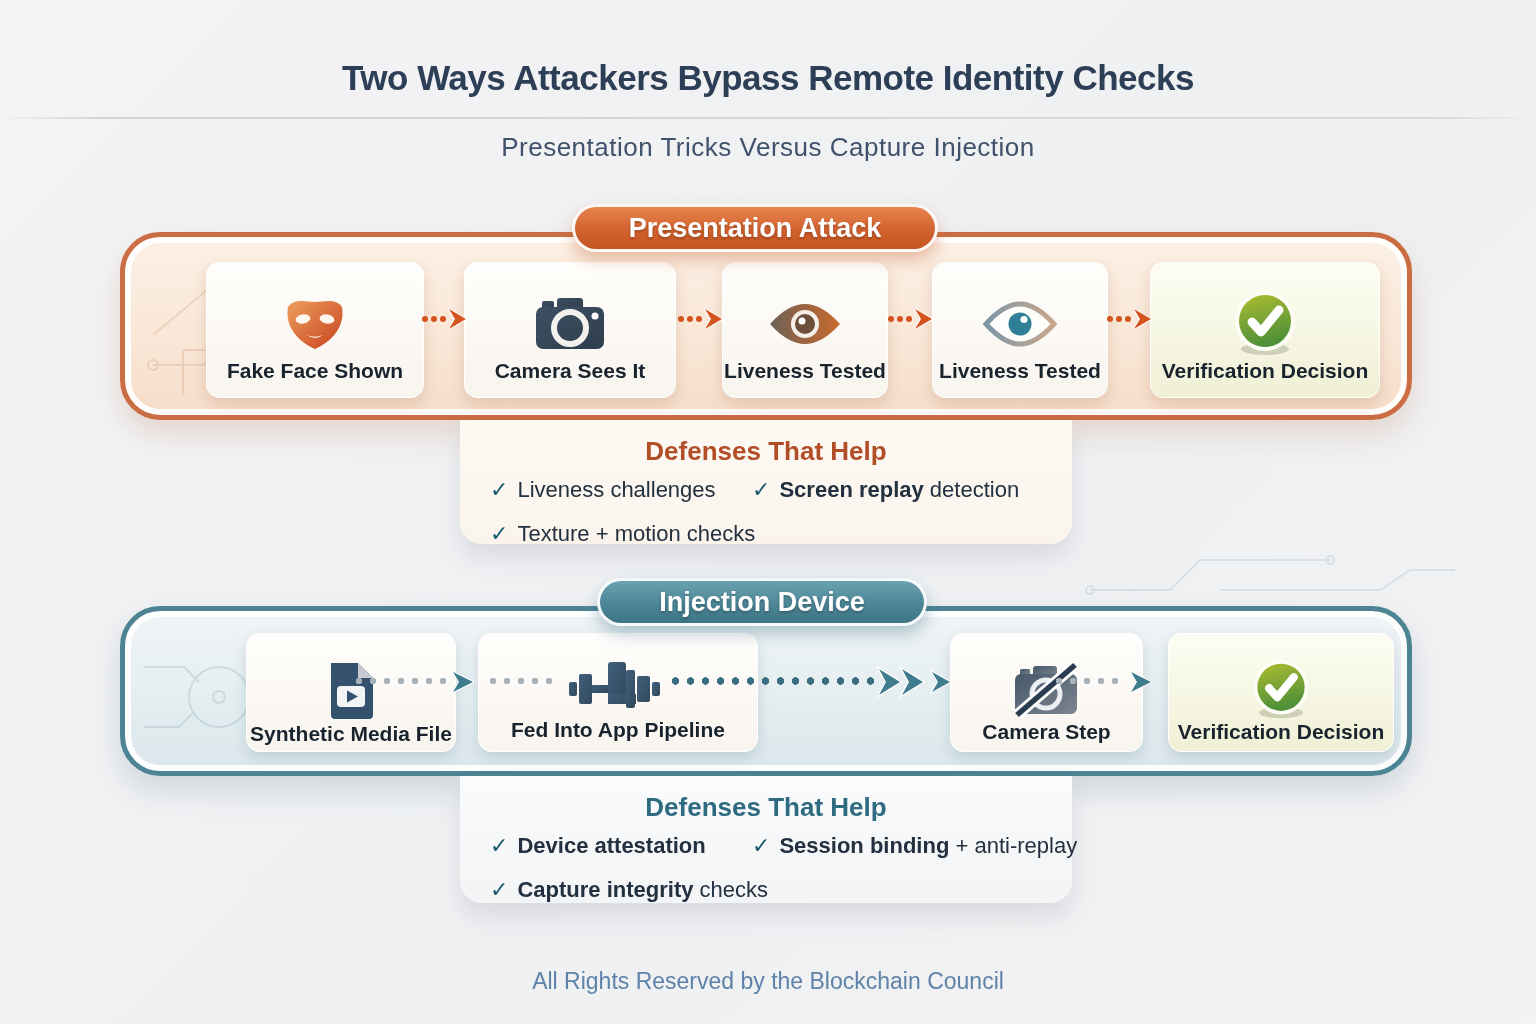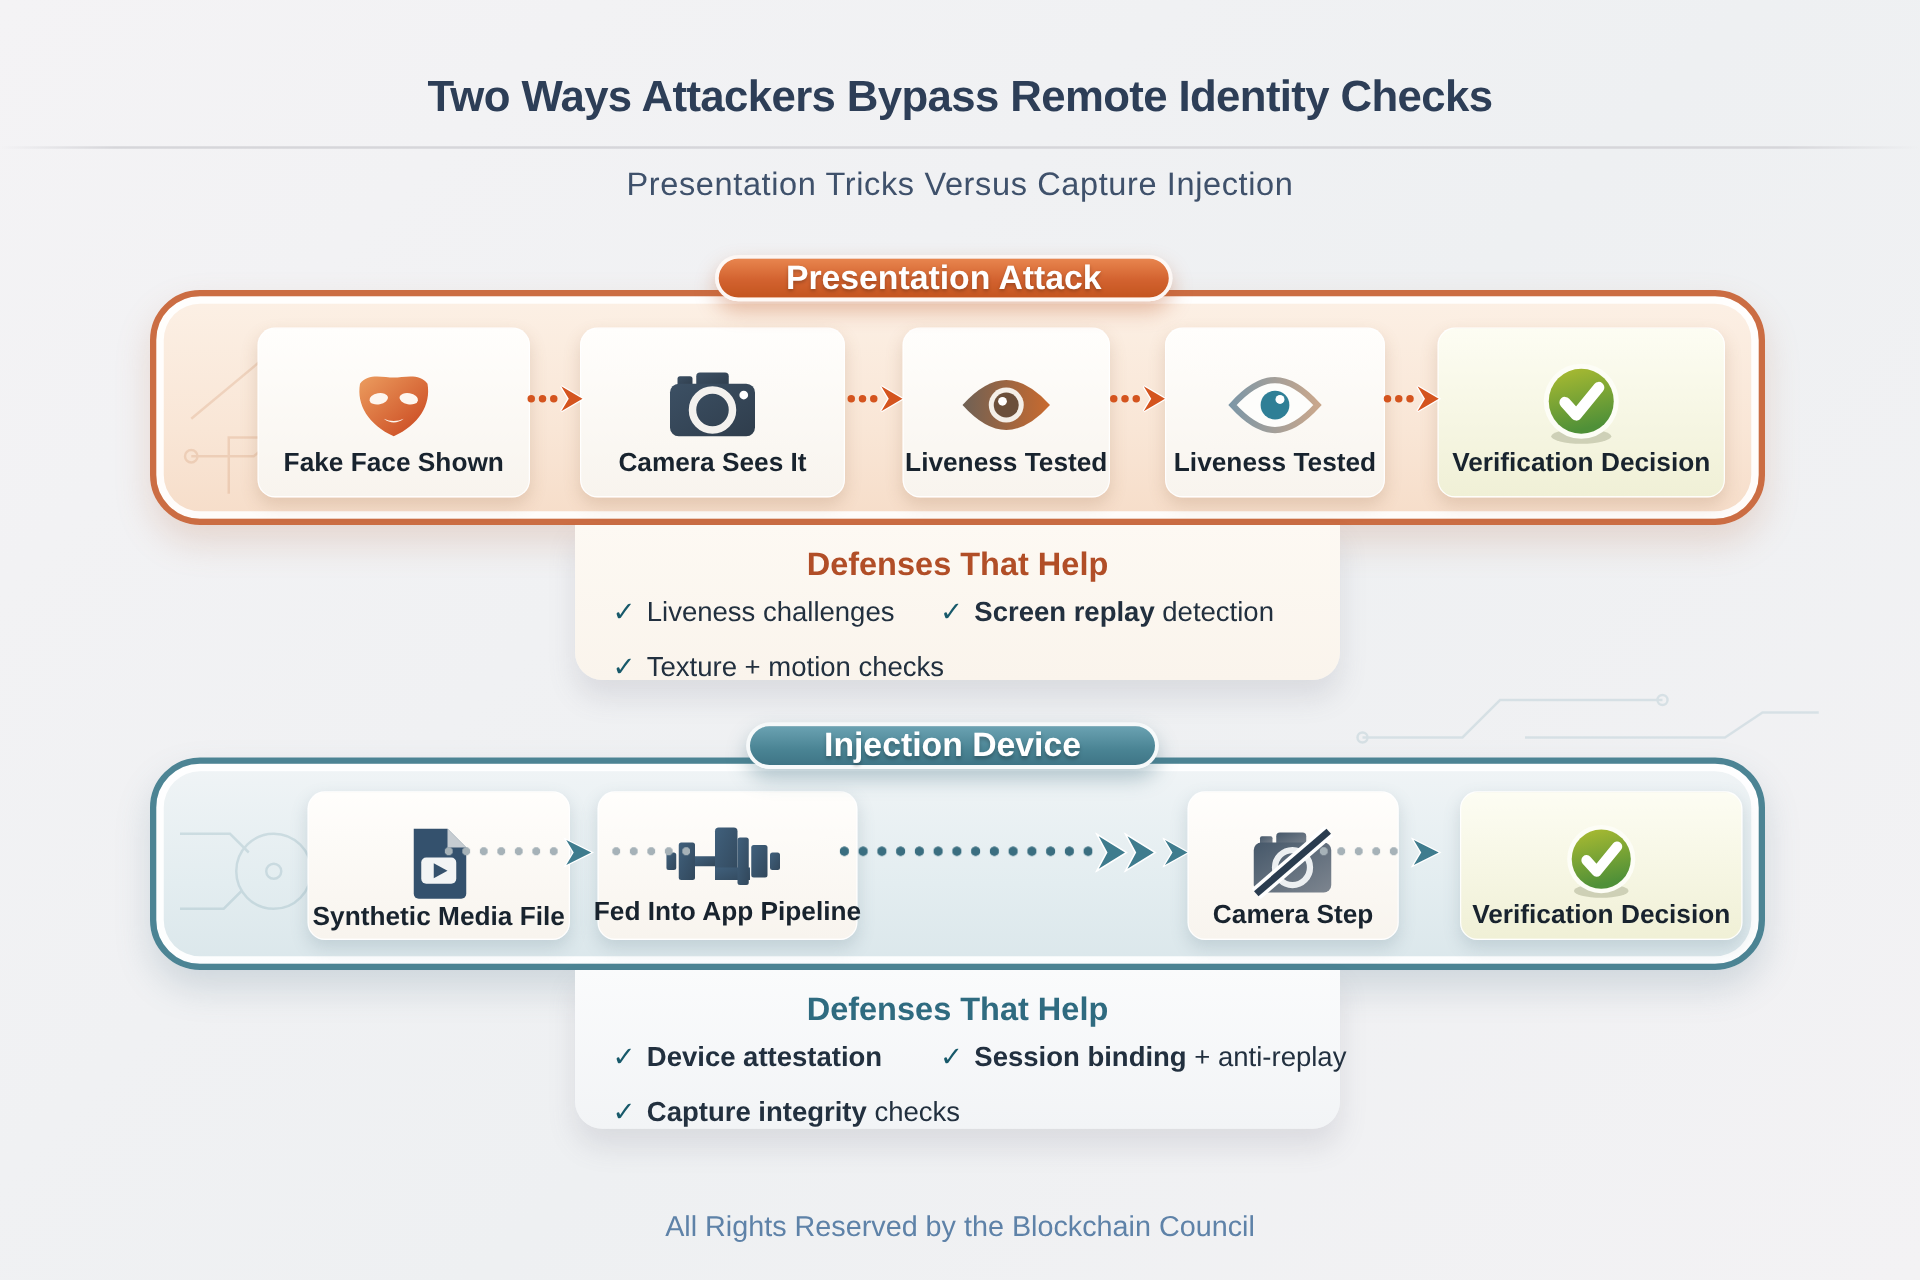--- a/index.html
+++ b/index.html
@@ -39,21 +39,21 @@
   .panel-teal {
     left:120px; top:606px; width:1292px; height:170px;
     border:5px solid #4c8494;
     background:linear-gradient(180deg,#f0f4f6 0%,#e3edf0 60%,#dbe7eb 100%);
     box-shadow: inset 0 0 0 6px rgba(255,255,255,0.92), 0 14px 28px rgba(90,125,140,0.22);
   }
   .decor { position:absolute; pointer-events:none; }
 
   
   .pill {
-    position:absolute; z-index:6; height:37px;
+    position:absolute; z-index:6; height:48px;
     border-radius:26px; border:3px solid rgba(255,255,255,0.95);
     display:flex; align-items:center; justify-content:center;
     color:#fff; font-size:27px; font-weight:700;
     text-shadow:0 2px 3px rgba(0,0,0,0.25);
   }
   .pill-orange {
     left:572px; top:204px; width:366px;
     background:linear-gradient(180deg,#e8854e 0%,#d2622f 55%,#c4551f 100%);
     box-shadow:0 8px 16px rgba(190,90,40,0.35);
   }
@@ -311,39 +311,39 @@
       <svg width="54" height="62" viewBox="0 0 54 62">
         <path d="M7 3 H34 L49 18 V55 A4 4 0 0 1 45 59 H11 A4 4 0 0 1 7 55 Z" fill="#34516d"></path>
         <path d="M34 3 L49 18 H34 Z" fill="#c6ccd1"></path>
         <rect x="13" y="26" width="28" height="21" rx="4" fill="#f2f4f5"></rect>
         <path d="M23 30.5 L34 36.5 L23 42.5 Z" fill="#34516d"></path>
       </svg>
     </span>
     <span class="card-label">Synthetic Media File</span>
   </div>
 
-  <div class="card card-row2" style="left:478px;top:633px;width:208px;height:119px">
+  <div class="card card-row2" style="left:478px;top:633px;width:280px;height:119px">
     <span class="icon">
       <svg width="98" height="58" viewBox="0 0 98 58">
         <g fill="url(#gPipe)">
           <rect x="0" y="22" width="8" height="14" rx="2"></rect>
           <rect x="10" y="14" width="13" height="30" rx="2"></rect>
           <rect x="23" y="25" width="16" height="8"></rect>
           <rect x="39" y="2" width="18" height="42" rx="3"></rect>
           <rect x="39" y="34" width="28" height="10"></rect>
           <rect x="57" y="10" width="9" height="38" rx="2"></rect>
           <rect x="68" y="16" width="13" height="26" rx="2"></rect>
           <rect x="83" y="22" width="8" height="14" rx="2"></rect>
         </g>
       </svg>
     </span>
     <span class="card-label">Fed Into App Pipeline</span>
   </div>
 
-  <div class="card card-row2" style="left:950px;top:633px;width:169px;height:119px">
+  <div class="card card-row2" style="left:950px;top:633px;width:193px;height:119px">
     <span class="icon">
       <svg width="76" height="60" viewBox="0 0 76 60">
         <rect x="24" y="6" width="24" height="11" rx="3" fill="url(#gCamS)"></rect>
         <rect x="11" y="9" width="10" height="7" rx="1.5" fill="url(#gCamS)"></rect>
         <rect x="6" y="14" width="62" height="40" rx="6" fill="url(#gCamS)"></rect>
         <circle cx="37" cy="34" r="14" fill="none" stroke="#eceff1" stroke-width="5"></circle>
         <line x1="8" y1="55" x2="66" y2="5" stroke="#fff" stroke-width="11"></line>
         <line x1="8" y1="55" x2="66" y2="5" stroke="#2a3c4f" stroke-width="5.5"></line>
       </svg>
     </span>

